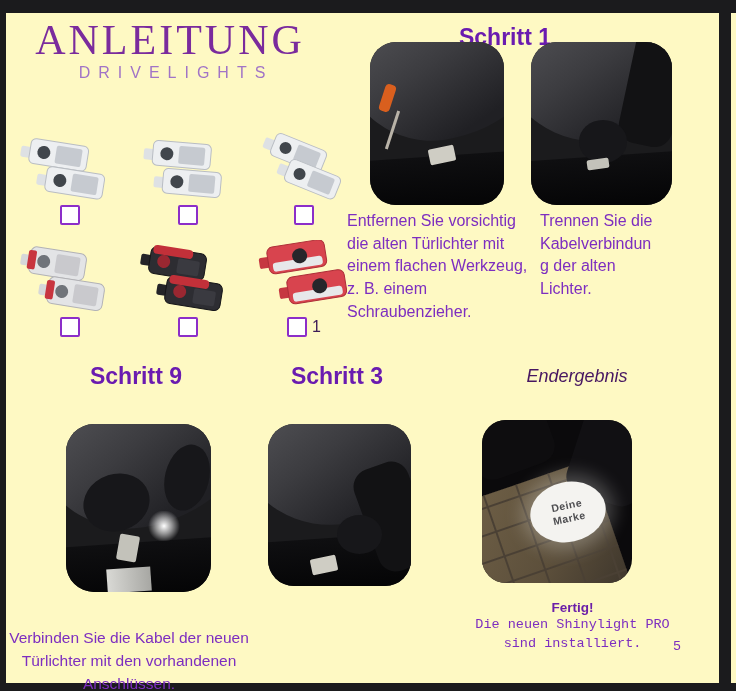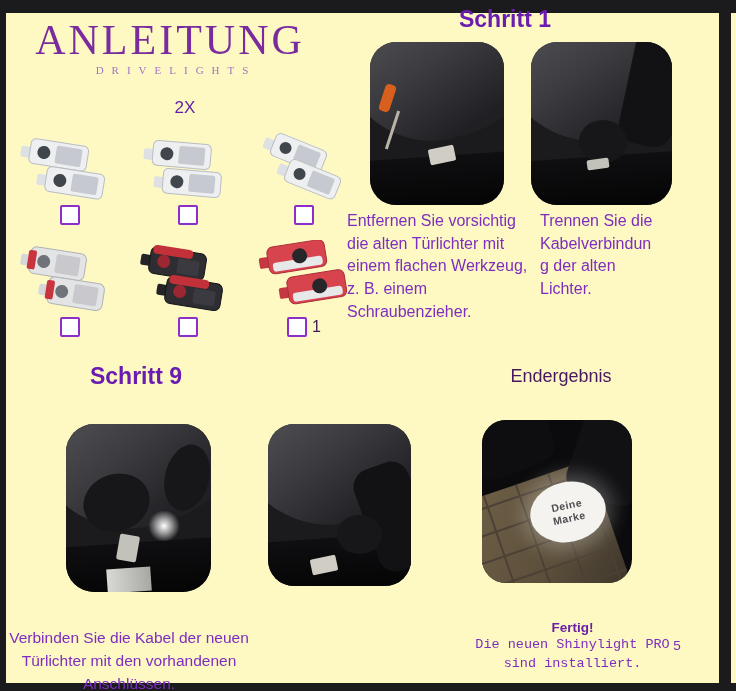--- a/index.html
+++ b/index.html
@@ -10,22 +10,22 @@
   .frame-top{left:0;top:0;width:736px;height:13px;}
   .frame-left{left:0;top:0;width:6px;height:691px;}
   .frame-bottom{left:0;top:683px;width:736px;height:8px;}
   .frame-right{left:719px;top:0;width:12px;height:691px;}
 
   
   .title{position:absolute;left:20px;top:16px;width:300px;text-align:center;
          font-family:"Liberation Serif",serif;font-weight:400;font-size:42px;
          letter-spacing:3px;color:#7A2B9D;}
   .subtitle{position:absolute;left:26px;top:64px;width:300px;text-align:center;
-         font-size:11px;letter-spacing:8px;color:#A174C6;
-         font-family:Liberation Serif, serif;}
+         font-size:16px;letter-spacing:8px;color:#A174C6;
+         font-family:Liberation Sans, sans-serif;}
   .qty2x{position:absolute;left:35px;top:98px;width:300px;text-align:center;
          font-size:17px;color:#5F1FA8;font-weight:500;}
 
   
   .cell{position:absolute;width:104px;text-align:center;}
   .cbrow{position:absolute;width:104px;display:flex;justify-content:center;
          align-items:center;gap:5px;}
   .cb{width:20px;height:20px;border:2.5px solid #8C2EC9;border-radius:2px;
       background:#fff;display:inline-block;box-sizing:border-box;}
   .qty1{font-size:16px;color:#3D1B57;}
@@ -45,21 +45,21 @@
 
   
   .stepHead{position:absolute;text-align:center;font-size:23px;font-weight:600;
             color:#6A1BB0;}
   .resultHead{position:absolute;text-align:center;font-size:18px;font-weight:500;
             color:#471761;}
   .ptext{position:absolute;font-size:16px;line-height:1.42;color:#7D2EC0;}
   .ctext{position:absolute;font-size:15.5px;line-height:1.48;color:#7D2EC0;
          text-align:center;margin-top:25px;}
   .breakable{overflow-wrap:anywhere;}
-  .fertig{position:absolute;left:460px;top:600px;width:225px;text-align:center;margin-top:20px;}
+  .fertig{position:absolute;left:460px;top:600px;width:225px;text-align:center;}
   .fertig .ft-title{font-size:13.5px;font-weight:700;color:#6B1FA8;margin-bottom:1px;}
   .fertig .ft-text{font-size:13.5px;line-height:1.4;color:#7D2EC0;font-family:Liberation Mono, monospace;}
   .pagenum{position:absolute;left:666px;top:638px;width:22px;font-size:13.5px;
            color:#7D2EC0;text-align:center;}
 
   
   .photo{position:absolute;overflow:hidden;background:#1b1b1d;}
   .r26{border-radius:26px;} .r28{border-radius:28px;} .r24{border-radius:24px;}
   .deco{position:absolute;}
   .doorpanel{left:-20%;top:-28%;width:150%;height:88%;
@@ -93,21 +93,20 @@
 
 <div class="page">
 
   <div class="frame frame-top"></div>
   <div class="frame frame-left"></div>
   <div class="frame frame-bottom"></div>
   <div class="frame frame-right"></div>
 
   <div class="title">ANLEITUNG</div>
   <div class="subtitle">DRIVELIGHTS</div>
-  <div class="qty2x">2X</div>
 
   <div class="cell p-clear" style="left:18px;top:132px;">
     <svg class="psvg" width="104" height="72" viewBox="0 0 104 72">
       <g transform="translate(14,6) rotate(9)">
         <rect class="tab" x="-9" y="9" width="11" height="11" rx="2"></rect>
         <rect class="body" x="0" y="0" width="58" height="25" rx="5"></rect>
         <rect class="accent" x="-1" y="3" width="7" height="19" rx="2"></rect>
         <rect class="grille" x="26" y="3.5" width="26" height="18" rx="2"></rect>
         <circle class="lens" cx="14" cy="12.5" r="6.5"></circle>
       </g>
@@ -224,21 +223,21 @@
     <span class="cb"></span>
   </div>
   <div class="cbrow" style="left:136px;top:317px;">
     <span class="cb"></span>
   </div>
   <div class="cbrow" style="left:252px;top:317px;">
     <span class="cb"></span>
     <span class="qty1">1</span>
   </div>
 
-  <div class="stepHead" style="left:420px;top:6px;width:170px;">Schritt 1</div>
+  <div class="stepHead" style="left:420px;top:24px;width:170px;">Schritt 1</div>
 
   <div class="photo r26" style="left:370px;top:42px;width:134px;height:163px;">
     <div class="deco doorpanel"></div>
     <div class="deco sill"></div>
     <div class="deco lightwedge" style="left:44%;bottom:26%;"></div>
     <div class="deco screw-handle" style="left:9%;top:26%;"></div>
     <div class="deco screw-shaft" style="left:16%;top:42%;"></div>
   </div>
 
   <div class="photo r26" style="left:531px;top:42px;width:141px;height:163px;">
@@ -246,21 +245,22 @@
     <div class="deco sill"></div>
     <div class="deco armshape" style="right:-6%;top:-8%;width:38%;height:72%;transform:rotate(12deg);"></div>
     <div class="deco gloveblob" style="left:34%;top:48%;width:34%;height:26%;"></div>
     <div class="deco connector" style="left:40%;top:72%;width:22px;height:10px;transform:rotate(-8deg);"></div>
   </div>
 
   <div class="ptext breakable" style="left:540px;top:210px;width:119px;">Trennen Sie die Kabelverbindung der alten Lichter.</div>
   <div class="ptext" style="left:347px;top:210px;width:186px;">Entfernen Sie vorsichtig die alten Türlichter mit einem flachen Werkzeug, z. B. einem Schraubenzieher.</div>
 
   <div class="stepHead" style="left:62px;top:363px;width:148px;">Schritt 9</div>
-  <div class="resultHead" style="left:488px;top:366px;width:146px;">Endergebnis</div>
+  <div class="stepHead" style="left:262px;top:363px;width:150px;">Schritt 3</div>
+  <div class="resultHead" style="left:504px;top:366px;width:146px;font-style:italic;">Endergebnis</div>
 
   <div class="photo r28" style="left:66px;top:424px;width:145px;height:168px;">
     <div class="deco doorpanel" style="transform:rotate(-14deg);"></div>
     <div class="deco sill"></div>
     <div class="deco gloveblob" style="left:12%;top:30%;width:46%;height:34%;transform:rotate(-18deg);"></div>
     <div class="deco gloveblob" style="right:2%;top:12%;width:30%;height:40%;transform:rotate(14deg);"></div>
     <div class="deco brightspot" style="left:56%;top:52%;width:34px;height:30px;"></div>
     <div class="deco connector" style="left:36%;top:66%;width:20px;height:26px;transform:rotate(10deg);"></div>
     <div class="deco floorlight" style="left:28%;bottom:0;width:30%;height:14%;transform:rotate(-4deg);"></div>
   </div>

